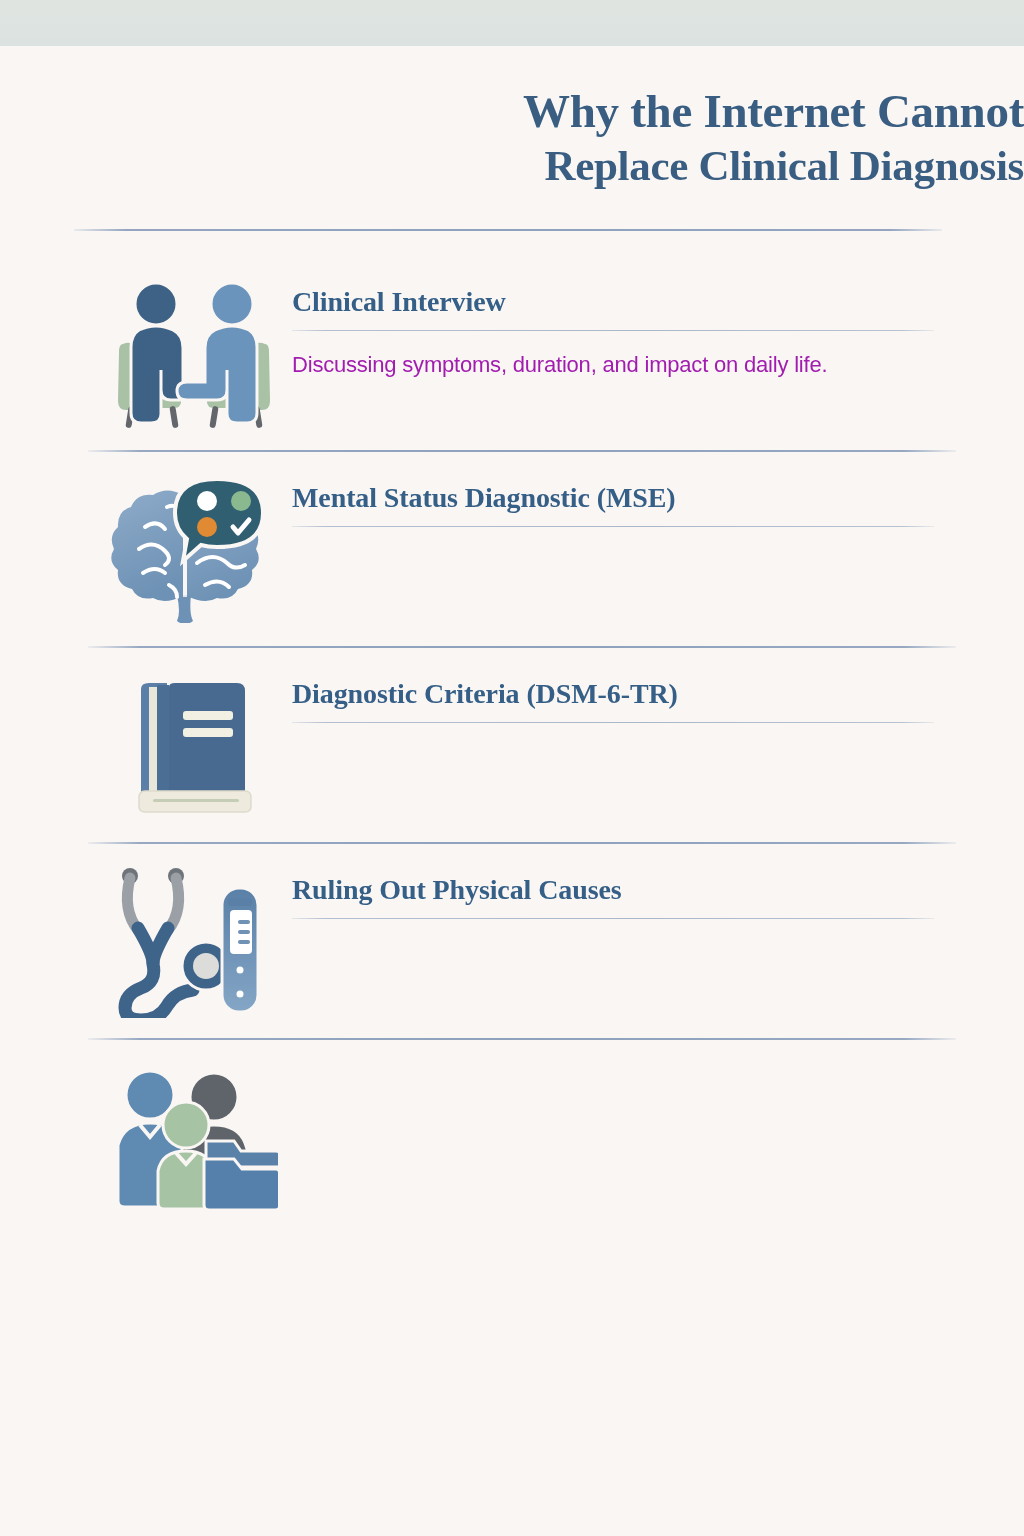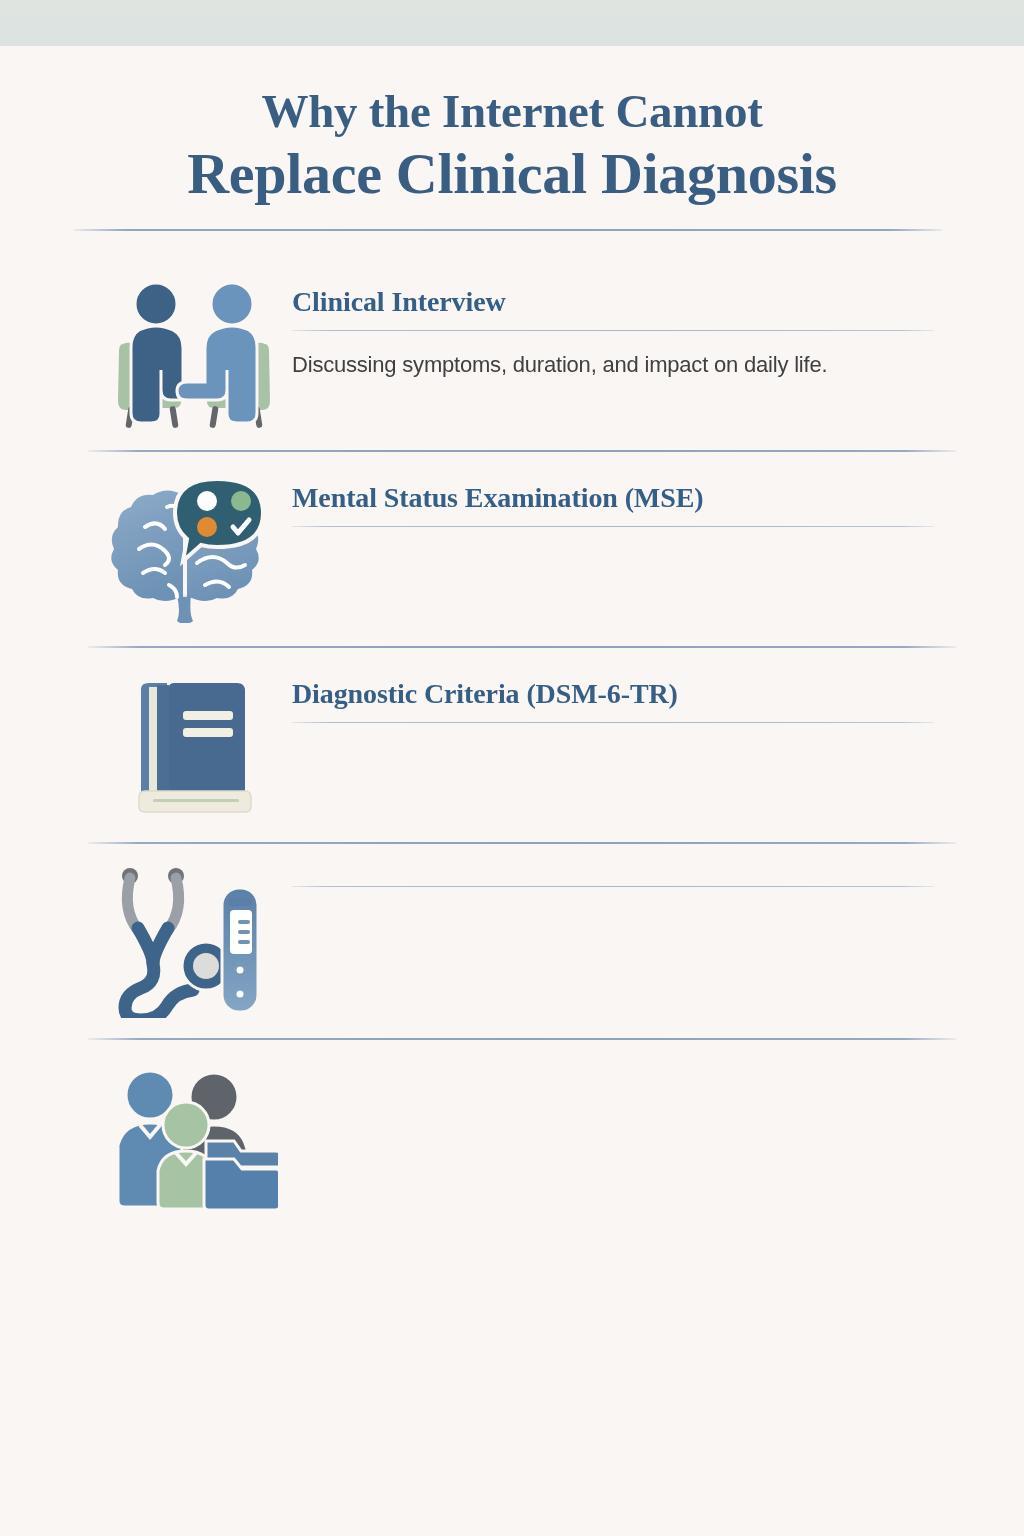--- a/index.html
+++ b/index.html
@@ -27,31 +27,31 @@
     top: 0; left: 0;
     width: 1024px;
     height: 46px;
     background: linear-gradient(180deg, #dfe4e1 0%, #dde3e0 70%, #dce2df 100%);
   }
   .title-block {
     position: absolute;
     top: 86px;
     left: 0;
     width: 1024px;
-    text-align: center;
+    text-align: right;
   }
   .title-line {
     color: #3a5e82;
     font-family: "Liberation Serif", serif;
     font-weight: 700;
     letter-spacing: -0.3px;
     line-height: 1.08;
   }
   .title-line-1 { font-size: 47px; }
-  .title-line-2 { font-size: 58px; margin-top: 6px; }
+  .title-line-2 { font-size: 43px; margin-top: 6px; }
 
   .header-rule {
     position: absolute;
     top: 229px;
     left: 74px;
     width: 868px;
     height: 2px;
     background: linear-gradient(90deg, rgba(150,167,190,0.15) 0%, #93a5c0 6%, #8fa2bd 50%, #93a5c0 94%, rgba(150,167,190,0.15) 100%);
   }
 
@@ -101,21 +101,21 @@
     white-space: nowrap;
   }
   .heading-rule {
     margin-top: 12px;
     width: 642px;
     height: 1px;
     background: linear-gradient(90deg, rgba(170,183,202,0.25) 0%, #b3bfd0 5%, #aab7c9 55%, #b6c2d2 95%, rgba(170,183,202,0.2) 100%);
   }
   .row-desc {
     margin-top: 21px;
-    color: #404040;
+    color: #a21caf;
     font-family: "Liberation Sans", sans-serif;
     font-size: 22px;
     letter-spacing: -0.2px;
     white-space: nowrap;
   }
   svg { display: block; }
 </style>
 </head>
 <body>
 
@@ -190,21 +190,21 @@
           <path d="M96 108 q14 -8 24 2" stroke="#fff" stroke-width="4" fill="none" stroke-linecap="round"></path>
 
           <path d="M108 2 q46 0 46 34 q0 34 -46 34 q-9 0 -16 -2 l-18 16 l4 -22 q-12 -10 -12 -26 q0 -34 42 -34 z" fill="#2f5f71" stroke="#f9f6f4" stroke-width="4"></path>
           <circle cx="98" cy="24" r="10" fill="#ffffff"></circle>
           <circle cx="132" cy="24" r="10" fill="#8bb98f"></circle>
           <circle cx="98" cy="50" r="10" fill="#e08a33"></circle>
           <path d="M124 50 l5 6 l11 -13" stroke="#ffffff" stroke-width="5" fill="none" stroke-linecap="round" stroke-linejoin="round"></path>
         </svg>
       </div>
       <div class="text-cell">
-        <div class="row-heading">Mental Status Examination (MSE)</div>
+        <div class="row-heading">Mental Status Diagnostic (MSE)</div>
         <div class="heading-rule"></div>
       </div>
       <div class="row-divider"></div>
     </div>
 
     <div class="row">
       <div class="icon-cell">
         <svg width="150" height="142" viewBox="0 0 150 142">
 
           <path d="M22 14 q0 -6 8 -6 l18 0 l0 124 l-18 0 q-8 0 -8 -7 z" fill="#5b7fa6"></path>
@@ -256,20 +256,21 @@
           <rect x="114" y="32" width="24" height="8" rx="3" fill="#5a80a8"></rect>
           <rect x="116" y="44" width="22" height="44" rx="4" fill="#ffffff"></rect>
           <rect x="124" y="54" width="12" height="4" rx="2" fill="#6f92b5"></rect>
           <rect x="124" y="64" width="12" height="4" rx="2" fill="#6f92b5"></rect>
           <rect x="124" y="74" width="12" height="4" rx="2" fill="#6f92b5"></rect>
           <circle cx="126" cy="104" r="3.5" fill="#ffffff"></circle>
           <circle cx="126" cy="128" r="3.5" fill="#ffffff"></circle>
         </svg>
       </div>
       <div class="text-cell">
+        <div class="row-heading">Ruling Out Physical Causes</div>
         <div class="heading-rule"></div>
       </div>
       <div class="row-divider"></div>
     </div>
 
     <div class="row">
       <div class="icon-cell">
         <svg width="168" height="142" viewBox="0 0 168 142">
 
           <circle cx="104" cy="30" r="24" fill="#5e6469" stroke="#f9f6f4" stroke-width="3"></circle>

